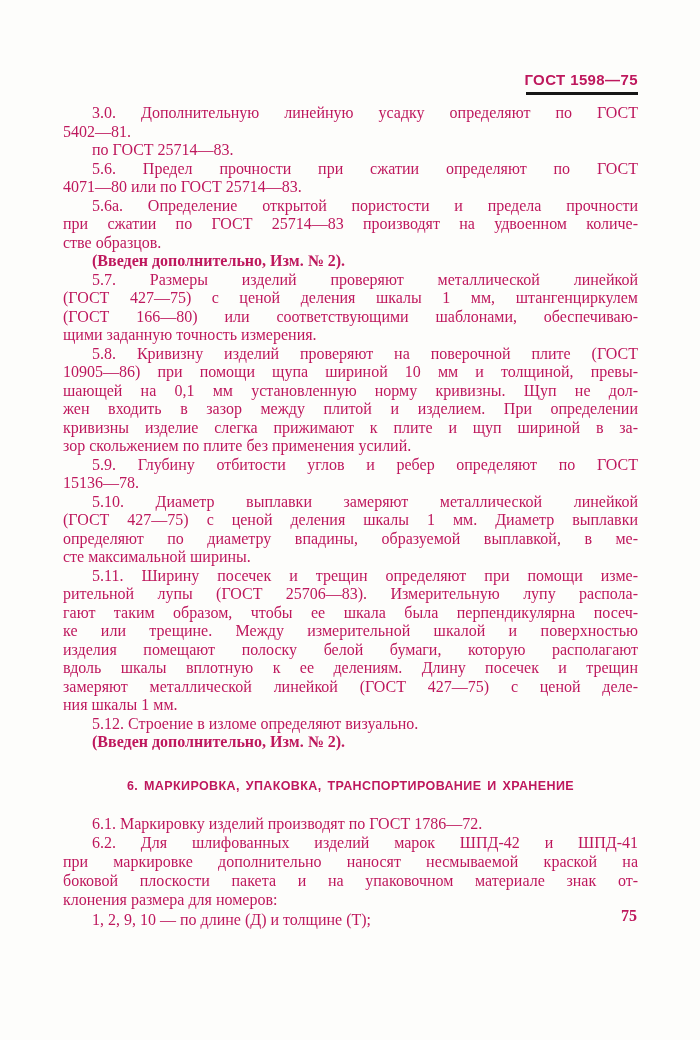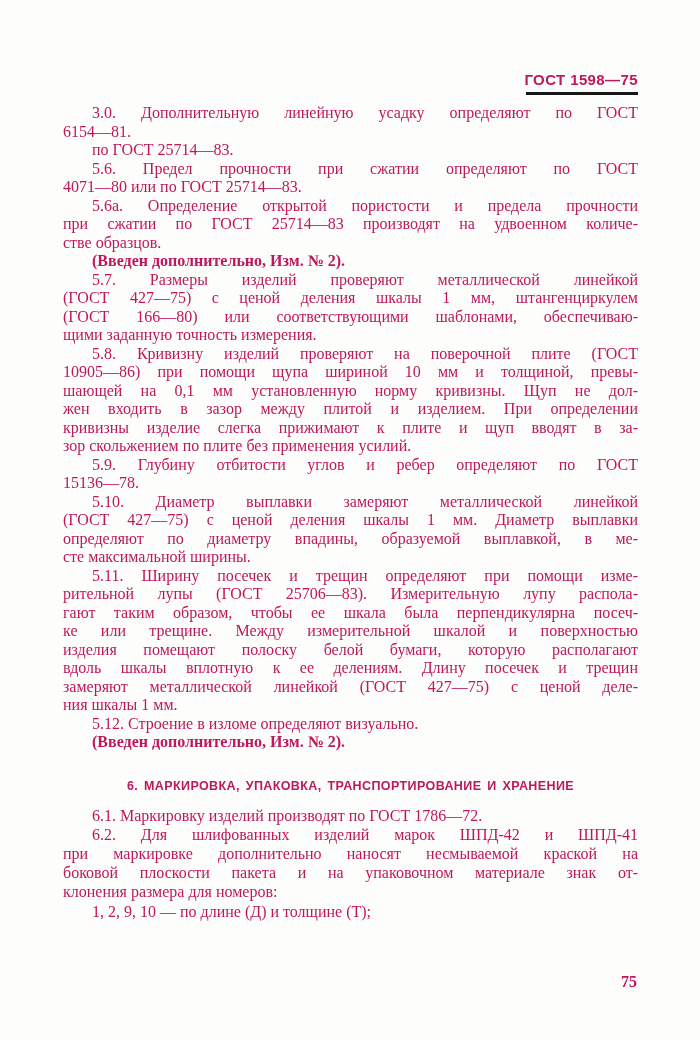--- a/index.html
+++ b/index.html
@@ -53,48 +53,48 @@
   .para.bold { font-weight: bold; }
   
   .section-heading {
     font-family: "Liberation Sans", sans-serif;
     font-weight: bold;
     font-size: 12.5px;
     letter-spacing: 0.4px;
     word-spacing: 2px;
     text-align: center;
     line-height: 16px;
-    margin: 26px 0 12px 0;
+    margin: 26px 0 20px 0;
   }
   .section6 .line { line-height: 19.2px; }
   
   .page-number {
     position: absolute;
-    top: 973px;
+    top: 907px;
     right: 63px;
     font-family: "Liberation Serif", serif;
     font-weight: bold;
     font-size: 16px;
   }
 </style>
 </head>
 <body>
 
 <div class="page">
 
   <div class="gost-header">
     <span>ГОСТ 1598—75</span>
     <div class="gost-underline"></div>
   </div>
 
   <div class="text-block">
     <div class="section5">
         <div class="para">
           <div class="line">3.0. Дополнительную линейную усадку определяют по ГОСТ</div>
-          <div class="line">6154—81.</div>
+          <div class="line">5402—81.</div>
         </div>
         <div class="para">
           <div class="line">по ГОСТ 25714—83.</div>
         </div>
         <div class="para">
           <div class="line">5.6. Предел прочности при сжатии определяют по ГОСТ</div>
           <div class="line">4071—80 или по ГОСТ 25714—83.</div>
         </div>
         <div class="para">
           <div class="line">5.6а. Определение открытой пористости и предела прочности</div>
@@ -108,21 +108,21 @@
           <div class="line">5.7. Размеры изделий проверяют металлической линейкой</div>
           <div class="line">(ГОСТ 427—75) с ценой деления шкалы 1 мм, штангенциркулем</div>
           <div class="line">(ГОСТ 166—80) или соответствующими шаблонами, обеспечиваю-</div>
           <div class="line">щими заданную точность измерения.</div>
         </div>
         <div class="para">
           <div class="line">5.8. Кривизну изделий проверяют на поверочной плите (ГОСТ</div>
           <div class="line">10905—86) при помощи щупа шириной 10 мм и толщиной, превы-</div>
           <div class="line">шающей на 0,1 мм установленную норму кривизны. Щуп не дол-</div>
           <div class="line">жен входить в зазор между плитой и изделием. При определении</div>
-          <div class="line">кривизны изделие слегка прижимают к плите и щуп вводят в за-</div>
+          <div class="line">кривизны изделие слегка прижимают к плите и щуп шириной в за-</div>
           <div class="line">зор скольжением по плите без применения усилий.</div>
         </div>
         <div class="para">
           <div class="line">5.9. Глубину отбитости углов и ребер определяют по ГОСТ</div>
           <div class="line">15136—78.</div>
         </div>
         <div class="para">
           <div class="line">5.10. Диаметр выплавки замеряют металлической линейкой</div>
           <div class="line">(ГОСТ 427—75) с ценой деления шкалы 1 мм. Диаметр выплавки</div>
           <div class="line">определяют по диаметру впадины, образуемой выплавкой, в ме-</div>

